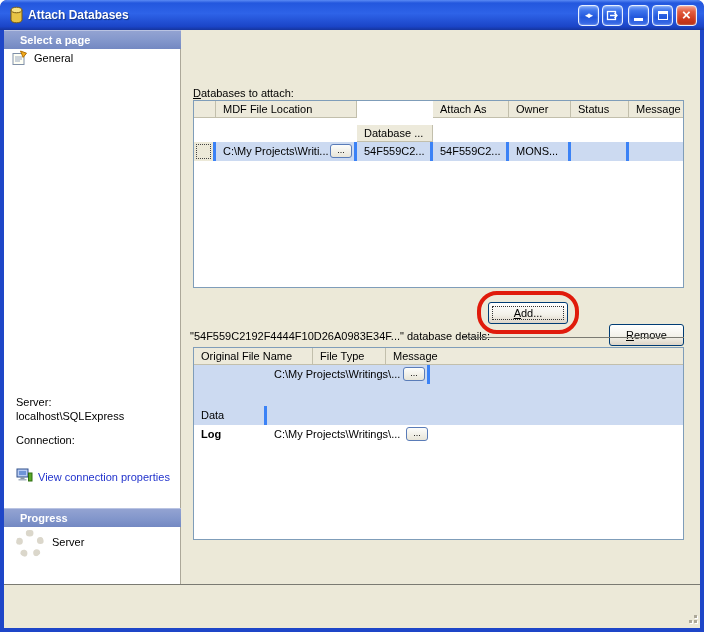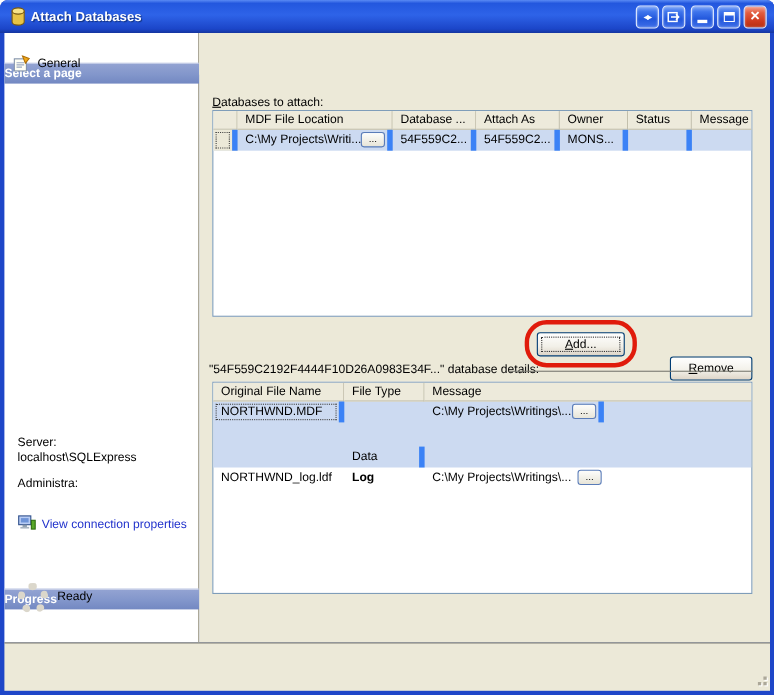--- a/index.html
+++ b/index.html
@@ -32,43 +32,42 @@
   .glyph-max { display:block; margin:5px auto 0; width:10px; height:9px; border:1px solid #fff; border-top:3px solid #fff; }
   .glyph-close { font-size:15px; font-weight:bold; line-height:18px; display:block; }
 
   
   #left-panel { left:4px; top:30px; width:177px; height:554px; background:#fff; border-right:1px solid #ACA899; }
   #right-panel { left:181px; top:30px; width:519px; height:554px; background:#ECE9D8; }
   #bottom-strip { left:4px; top:584px; width:696px; height:44px; background:#ECE9D8; border-top:1px solid #7A7A72; }
 
   .side-header {
     width:177px; height:19px; color:#fff; font-weight:bold;
-    padding:3px 0 0 0;
+    padding:3px 0 0 16px;
     background:linear-gradient(180deg,#93A3D2 0%,#8296CB 55%,#7388C2 100%);
     border-top:1px solid #B9C3E2;
-    margin-top:27px;
   }
   .side-link { color:#2233CC; cursor:pointer; }
   .spinner { width:28px; height:28px; border:7px dotted #DBD7CB; border-radius:50%; }
 
   
   #toolbar { left:181px; top:30px; width:519px; height:38px; background:#ECE9D8; border-bottom:1px solid #BAB6A4; }
   .tool-item { cursor:pointer; }
   .dd-arrow { font-size:7px; color:#000; }
 
   
   .grid { background:#fff; border:1px solid #7F9DB9; }
   .grow { display:flex; width:100%; }
   .gh {
     height:17px; background:#EDEADB; border-right:1px solid #C2BFAC; border-bottom:1px solid #C2BFAC;
     padding:2px 0 0 7px; white-space:nowrap; overflow:hidden;
   }
   .gc { height:19px; padding:3px 0 0 7px; white-space:nowrap; overflow:hidden; position:relative; }
   .sel { background:#CCDAF1; }
-  .sel .gc { border-right:5px solid #3b82f6; }
+  .sel .gc { border-right:3px solid #3b82f6; }
   .rowsel { background:#ECE9D8; position:relative; }
   .dotted-focus { position:absolute; inset:2px; border:1px dotted #444; }
   .browse-btn {
     position:absolute; right:2px; top:2px; width:22px; height:14px;
     border:1px solid #5A7CB8; border-radius:3px; background:linear-gradient(180deg,#FDFDFB,#E8E5D8);
     font-size:9px; line-height:10px; text-align:center; cursor:pointer;
   }
 
   
   .xp-btn {
@@ -136,36 +135,36 @@
           <rect x="1" y="3.5" width="11" height="11" fill="#FFFFF4" stroke="#8090A8"></rect>
           <path d="M3 7 h7 M3 9 h7 M3 11 h5" stroke="#9AA8C0" fill="none"></path>
           <path d="M8.5 1 l6 2.2 -3.4 4.2 z" fill="#F0A818" stroke="#B07008"></path>
         </svg>
       </span>
       <span class="abs" style="left:22px;top:2px;">General</span>
     </div>
 
     <span class="abs" style="left:12px;top:366px;">Server:</span>
     <span class="abs" style="left:12px;top:380px;white-space:nowrap;">localhost\SQLExpress</span>
-    <span class="abs" style="left:12px;top:404px;">Administra:</span>
+    <span class="abs" style="left:12px;top:404px;">Connection:</span>
 
     <span class="abs" style="left:12px;top:438px;">
       <svg width="17" height="15" viewBox="0 0 17 15">
         <rect x="1" y="1" width="11" height="8" fill="#B8CCF4" stroke="#30508C"></rect>
         <rect x="3" y="3" width="7" height="4" fill="#6E94D8"></rect>
         <rect x="4.5" y="9" width="4" height="2" fill="#8898A8"></rect>
         <rect x="2.5" y="11" width="8" height="1.5" fill="#A8B4C0"></rect>
         <rect x="12.5" y="5" width="3.5" height="8" fill="#58A828" stroke="#2F6E10"></rect>
       </svg>
     </span>
     <span class="side-link abs" style="left:34px;top:441px;">View connection properties</span>
 
     <div class="side-header abs" style="left:0;top:478px;">Progress</div>
     <div class="spinner abs" style="left:12px;top:500px;"></div>
-    <span class="abs" style="left:48px;top:506px;">Ready</span>
+    <span class="abs" style="left:48px;top:506px;">Server</span>
   </div>
 
   
   <div id="toolbar" class="abs">
     <span class="tool-item abs" style="left:11px;top:6px;width:70px;height:26px;">
       <span class="abs" style="left:0;top:0;">
         <svg width="16" height="21" viewBox="0 0 16 21">
           <path d="M5 2 C2.8 2 2.8 6 5 6 L11 6 C13.5 6 13.5 2 11 2 Z" fill="#C7CFE2" stroke="#6A7A9E"></path>
           <path d="M5 6 C3 9.5 3 13.5 5 17.5 L11 17.5 C13.2 17.5 13.2 14 11 14 C9.5 11.5 10 8.8 11.4 6 Z" fill="#DDE3F0" stroke="#6A7A9E"></path>
         </svg>
@@ -189,21 +188,21 @@
   
   <div id="right-panel" class="abs"></div>
 
   <span class="accel abs" style="left:193px;top:87px;">Databases to attach:</span>
 
   
   <div class="grid abs" style="left:193px;top:100px;width:491px;height:188px;">
     <div class="grow">
       <div class="gh" style="width:22px;"></div>
       <div class="gh" style="width:141px;">MDF File Location</div>
-      <div class="gh" style="width:76px;">Database ...</div>
+      <div class="gh" style="width:76px;margin-top:24px;">Database ...</div>
       <div class="gh" style="width:76px;">Attach As</div>
       <div class="gh" style="width:62px;">Owner</div>
       <div class="gh" style="width:58px;">Status</div>
       <div class="gh" style="flex:1;border-right:none;">Message</div>
     </div>
     <div class="grow sel">
       <div class="gc rowsel" style="width:22px;">
         <span class="dotted-focus"></span>
       </div>
       <div class="gc" style="width:141px;">
@@ -233,33 +232,28 @@
   <div id="details-line" class="abs"></div>
 
   
   <div class="grid abs" style="left:193px;top:347px;width:491px;height:193px;">
     <div class="grow">
       <div class="gh" style="width:119px;">Original File Name</div>
       <div class="gh" style="width:73px;">File Type</div>
       <div class="gh" style="flex:1;border-right:none;">Message</div>
     </div>
     <div class="grow sel">
-      <div class="gc" style="width:119px;">
-        <span class="dotted-focus"></span>
-        <span>NORTHWND.MDF</span>
-      </div>
       <div class="gc" style="width:73px;margin-top:41px;">Data</div>
       <div class="gc" style="width:163px;">
         <span>C:\My Projects\Writings\...</span>
         <span class="browse-btn">...</span>
       </div>
       <div class="gc" style="flex:1;border-right:none;"></div>
     </div>
     <div class="grow">
-      <div class="gc" style="width:119px;">NORTHWND_log.ldf</div>
       <div class="gc" style="width:73px;font-weight:bold;">Log</div>
       <div class="gc" style="width:163px;">
         <span>C:\My Projects\Writings\...</span>
         <span class="browse-btn">...</span>
       </div>
       <div class="gc" style="flex:1;border-right:none;"></div>
     </div>
   </div>
 
   

